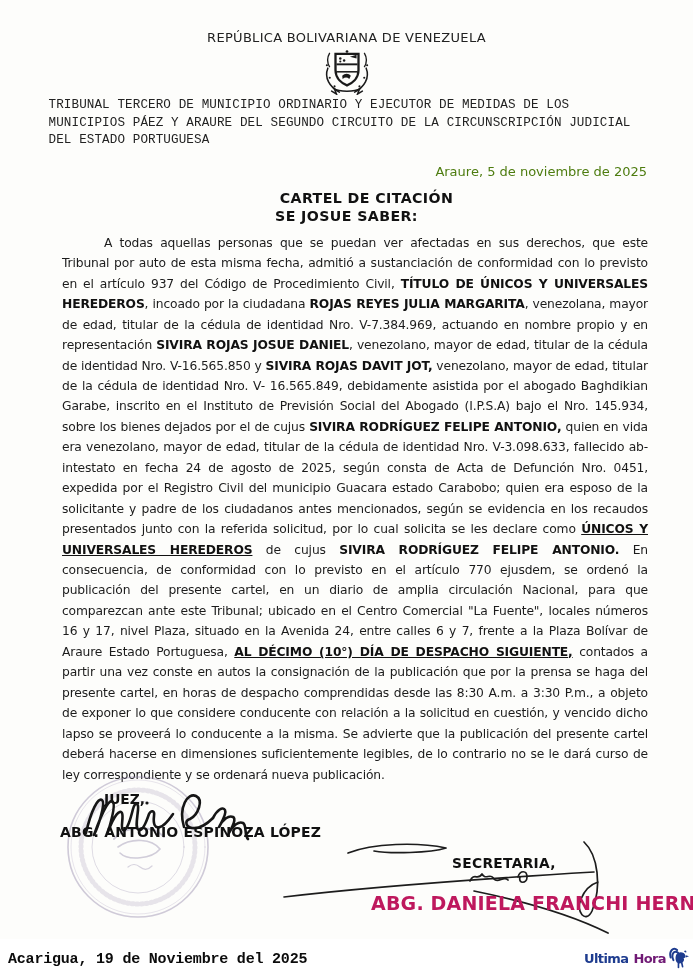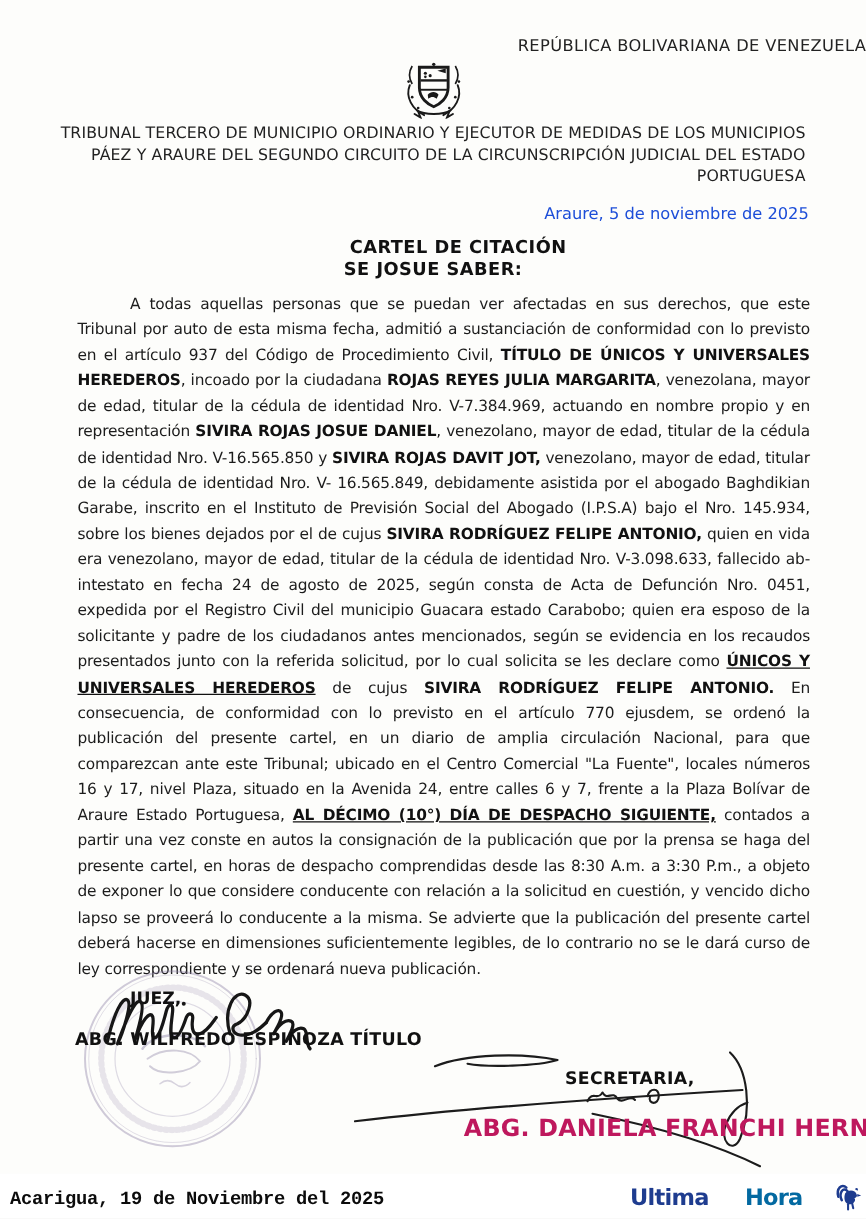--- a/index.html
+++ b/index.html
@@ -8,29 +8,29 @@
     width:693px;height:975px;
     margin:0 auto;
     background:#fdfdfb;
     overflow:hidden;
     font-family:"DejaVu Sans","Liberation Sans",sans-serif;
     color:#1d1d1d;
   }
   .doc{position:relative;padding-top:30px;}
 
   .hdr-republic{
-    text-align:right;font-size:13px;letter-spacing:.3px;color:#222;
+    text-align:center;font-size:13px;letter-spacing:.3px;color:#222;
   }
   .emblem-wrap{display:flex;justify-content:center;margin:4px 0 2px 0;}
   .hdr-tribunal{
-    width:596px;margin:2px auto 0 auto;text-align:right;
-    font-size:12.6px;line-height:17.6px;letter-spacing:.1px;color:#222;
+    width:596px;margin:2px auto 0 auto;text-align:left;
+    font-size:12.6px;line-height:17.6px;letter-spacing:.1px;color:#222;font-family:Liberation Mono, monospace;
   }
   .date-block{
-    margin:13px 46px 0 0;text-align:right;font-size:13px;line-height:18px;color:#1d4ed8;
+    margin:13px 46px 0 0;text-align:right;font-size:13px;line-height:18px;color:#4d7c0f;
   }
   .doc-title{
     margin-top:9px;text-align:center;font-weight:bold;font-size:14.2px;letter-spacing:.4px;color:#111;padding-left:40px;
   }
   .doc-subtitle{
     margin-top:2px;text-align:center;font-weight:bold;font-size:14.2px;letter-spacing:.4px;color:#111;
   }
   .body-par{
     margin:9px 45px 0 62px;
     text-align:justify;
@@ -56,24 +56,24 @@
   .solicitud{position:absolute;left:61px;top:158px;font-size:13.2px;color:#1c1c1c;}
 
   .page-footer{
     position:absolute;left:0;right:0;bottom:0;height:36px;background:#fff;
   }
   .pub-date{
     position:absolute;left:8px;bottom:7px;font-weight:bold;font-size:15px;color:#0b0b0b;letter-spacing:-0.2px;font-family:Liberation Mono, monospace;
   }
   .uh-logo{
     position:absolute;right:4px;bottom:3px;display:flex;align-items:center;
-    font-weight:bold;font-size:18px;letter-spacing:-0.6px;gap:24px;
+    font-weight:bold;font-size:13px;letter-spacing:-0.6px;
   }
   .uh-word1{color:#1e3c8f;}
-  .uh-word2{color:#0369a1;margin-left:5px;}
+  .uh-word2{color:#701a75;margin-left:5px;}
   .uh-bird{margin-left:1px;transform:translateY(-2px);}
 </style>
 </head>
 <body>
 
 <div class="page">
   <div class="doc">
 
     <div class="hdr-republic">REPÚBLICA BOLIVARIANA DE VENEZUELA</div>
 
@@ -139,21 +139,21 @@
 
       <svg class="judge-sig" viewBox="0 0 190 64">
         <g fill="none" stroke="#161616" stroke-width="2.6" stroke-linecap="round" stroke-linejoin="round">
           <path d="M8 48 C13 26 20 12 24 15 C28 18 20 42 16 50 C26 22 32 13 35 17 C38 21 32 40 30 47 C36 30 42 24 44 28 C46 32 42 43 45 45 C49 47 53 32 55 24 C57 17 61 17 60 25 C59 35 57 44 61 45 C65 46 69 35 71 29 C73 25 77 25 76 31 C75 39 77 44 82 42 C88 40 92 33 95 29"></path>
           <path d="M106 42 C100 22 110 7 118 11 C126 15 120 30 112 34 C106 36 108 42 114 43 C121 44 129 39 135 33"></path>
           <path d="M135 33 C139 25 145 21 147 25 C149 29 143 38 141 42 C145 34 151 30 155 32 C159 34 153 44 151 48 C155 40 161 36 165 38 C169 40 166 50 170 54"></path>
           <circle cx="69" cy="18" r="1.6" fill="#161616" stroke="none"></circle>
         </g>
       </svg>
 
-      <div class="judge-name">ABG. WILFREDO ESPINOZA TÍTULO</div>
+      <div class="judge-name">ABG. ANTONIO ESPINOZA LÓPEZ</div>
 
       <svg class="sec-sig" viewBox="0 0 378 102">
         <g fill="none" stroke="#1c1c1c" stroke-width="1.7" stroke-linecap="round" stroke-linejoin="round">
           <path d="M70 14 C95 4 140 3 168 9 C152 14 112 15 96 12"></path>
           <path d="M6 58 C90 48 200 40 316 33"></path>
           <path d="M192 42 C196 33 200 42 204 35 C208 42 212 33 216 40 C220 45 226 36 230 41 M240 38 C242 31 249 31 249 38 C249 45 240 45 242 38"></path>
           <path d="M306 3 C320 16 324 48 314 72 C308 85 297 73 303 60 C307 50 314 45 320 43"></path>
           <path d="M196 52 C250 63 294 76 330 94"></path>
         </g>
       </svg>

